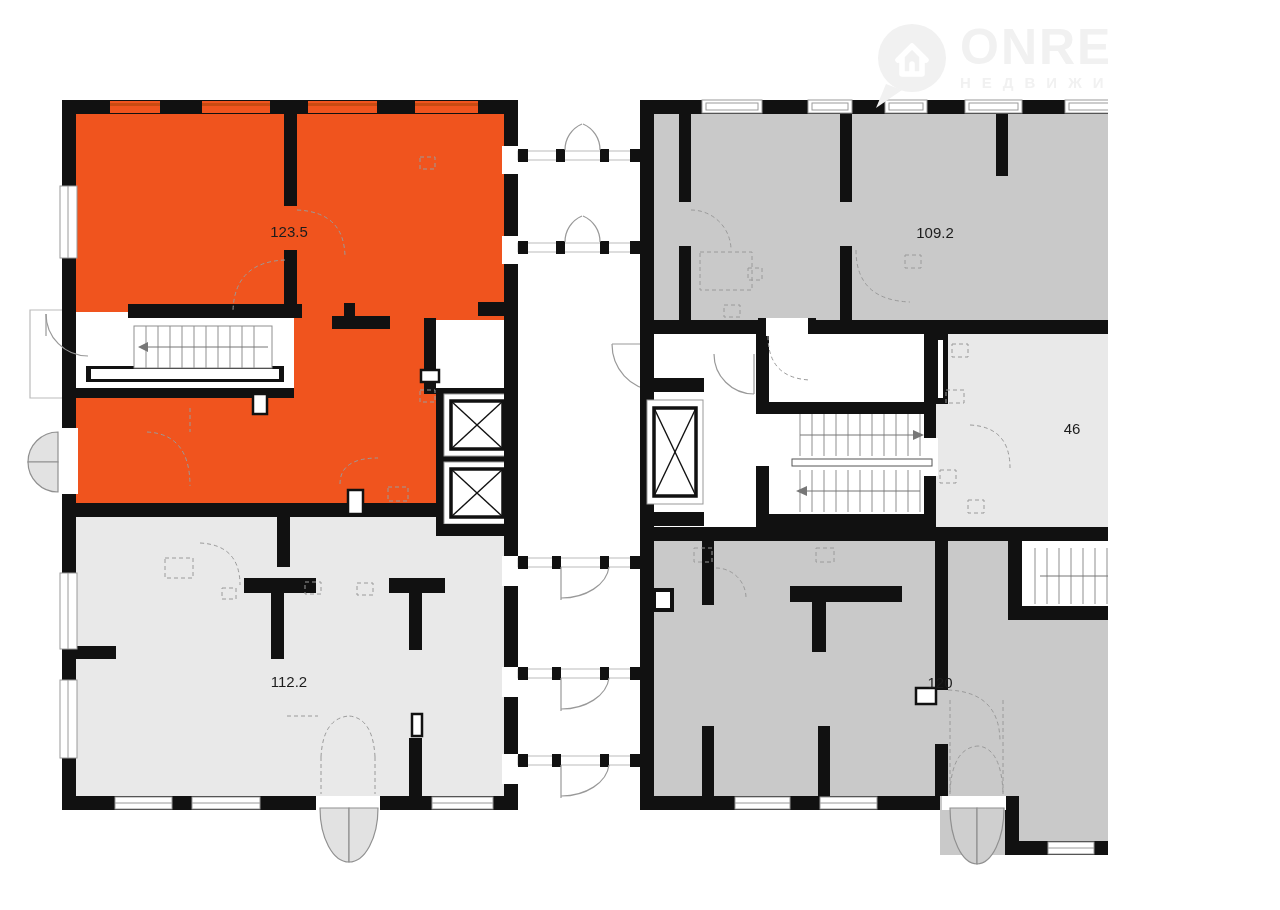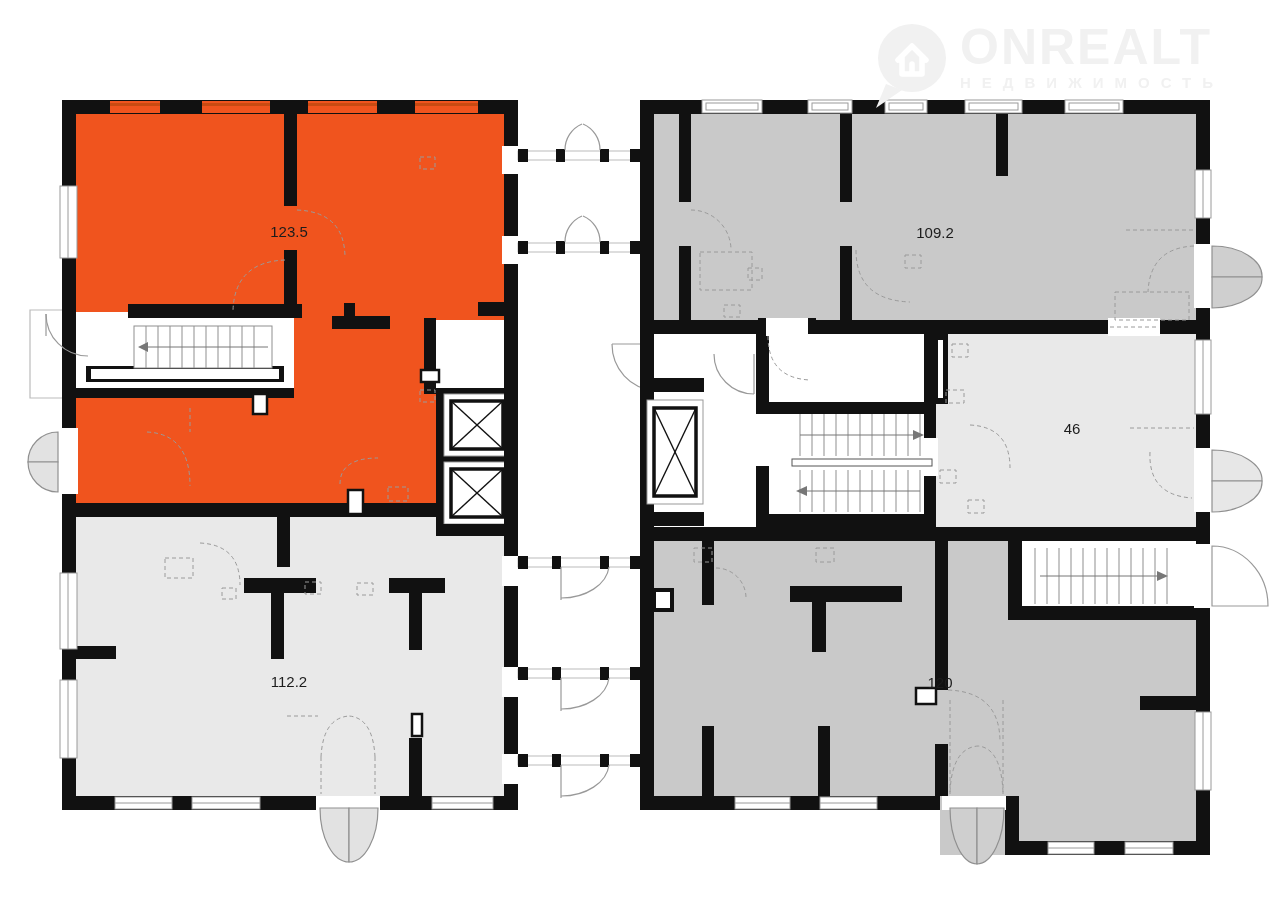--- a/index.html
+++ b/index.html
@@ -1,16 +1,16 @@
 <!DOCTYPE html>
 <html><head>
 <meta charset="utf-8">
 <style>
   html,body{margin:0;padding:0;background:#ffffff;}
-  #stage{position:relative;width:1280px;height:910px;background:#fff;overflow:hidden;
+  #stage{position:relative;width:1108px;height:910px;background:#fff;overflow:hidden;
          font-family:"Liberation Sans",sans-serif;text-align:center;}
   #plan-svg{position:absolute;top:0;left:0;}
   .area-label{font-family:"Liberation Sans",sans-serif;font-size:15px;fill:#1c1c1c;}
   .watermark{position:absolute;top:22px;left:868px;display:flex;align-items:flex-start;
              gap:10px;z-index:5;color:#f1f1f1;user-select:none;}
   .wm-text{display:flex;flex-direction:column;align-items:flex-start;}
   .wm-brand{font-size:50px;font-weight:800;letter-spacing:2px;line-height:1.0;color:#f1f1f1;}
   .wm-sub{font-size:15px;font-weight:700;letter-spacing:11px;margin-top:2px;color:#f1f1f1;}
 </style>
 </head>

